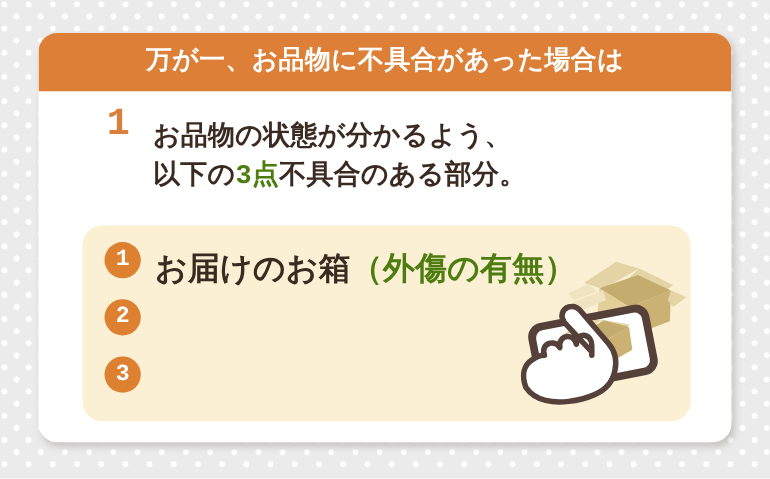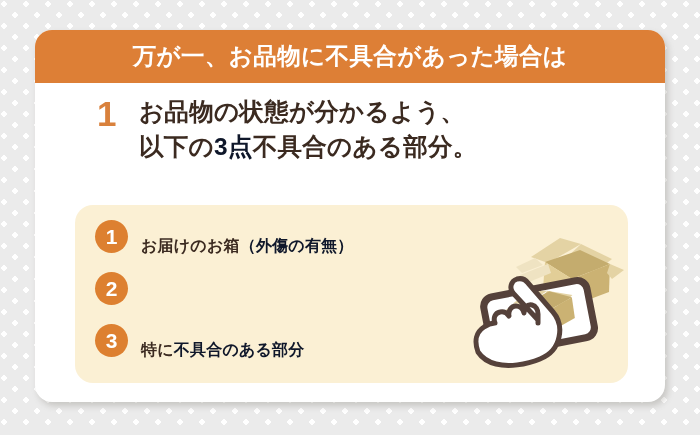--- a/index.html
+++ b/index.html
@@ -19,20 +19,21 @@
   #page {
     position: relative;
     width: 700px;
     height: 427px;
     background-color: #ebebeb;
     background-image:
       radial-gradient(#ffffff 2.6px, transparent 2.8px),
       radial-gradient(#ffffff 2.6px, transparent 2.8px);
     background-size: 22px 22px, 22px 22px;
     background-position: 4px 4px, 15px 15px;
+    font-family: Liberation Mono, monospace;
   }
 
   
   #card {
     position: absolute;
     left: 35px;
     top: 30px;
     width: 630px;
     height: 372px;
     background: #ffffff;
@@ -78,34 +79,34 @@
     top: 13px;
     font-size: 35px;
     font-weight: bold;
     color: #D9813C;
     line-height: 1;
   }
 
   #step-lines {
     position: absolute;
     left: 104px;
-    top: 12px;
+    top: 26px;
     width: 460px;
   }
 
   .step-line {
     font-size: 24.5px;
     font-weight: bold;
     color: #3B2A20;
     line-height: 1.42;
     white-space: nowrap;
     letter-spacing: 0.3px;
   }
 
-  .accent-red { color: #0f172a; }
+  .accent-red { color: #4d7c0f; }
 
   
   #cream-panel {
     position: absolute;
     left: 40px;
     top: 175px;
     width: 553px;
     height: 178px;
     background: #FBF0D4;
     border-radius: 18px;
@@ -134,21 +135,21 @@
     font-weight: bold;
     display: flex;
     align-items: center;
     justify-content: center;
     flex: 0 0 auto;
     line-height: 1;
   }
 
   .row-text {
     margin-left: 13px;
-    font-size: 16px;
+    font-size: 29px;
     font-weight: bold;
     color: #3B2A20;
     white-space: nowrap;
     letter-spacing: 0.2px;
     line-height: 1;
     margin-top: 20px;
   }
 
   
   #illustration {
@@ -190,23 +191,20 @@
           <span>お届けのお箱</span><span class="accent-red">（外傷の有無）</span>
         </div>
       </div>
 
       <div class="cream-row" id="cream-row-1">
         <div class="badge">2</div>
       </div>
 
       <div class="cream-row" id="cream-row-2">
         <div class="badge">3</div>
-        <div class="row-text">
-          <span>特に</span><span class="accent-red">不具合のある部分</span>
-        </div>
       </div>
 
       <svg id="illustration" viewBox="0 0 168 165">
 
         <g>
 
           <polygon points="71,44 100,25 121,31 88,50" fill="#E4D3A4"></polygon>
 
           <polygon points="121,31 152,46 133,61 104,47" fill="#E4D3A4"></polygon>
 

